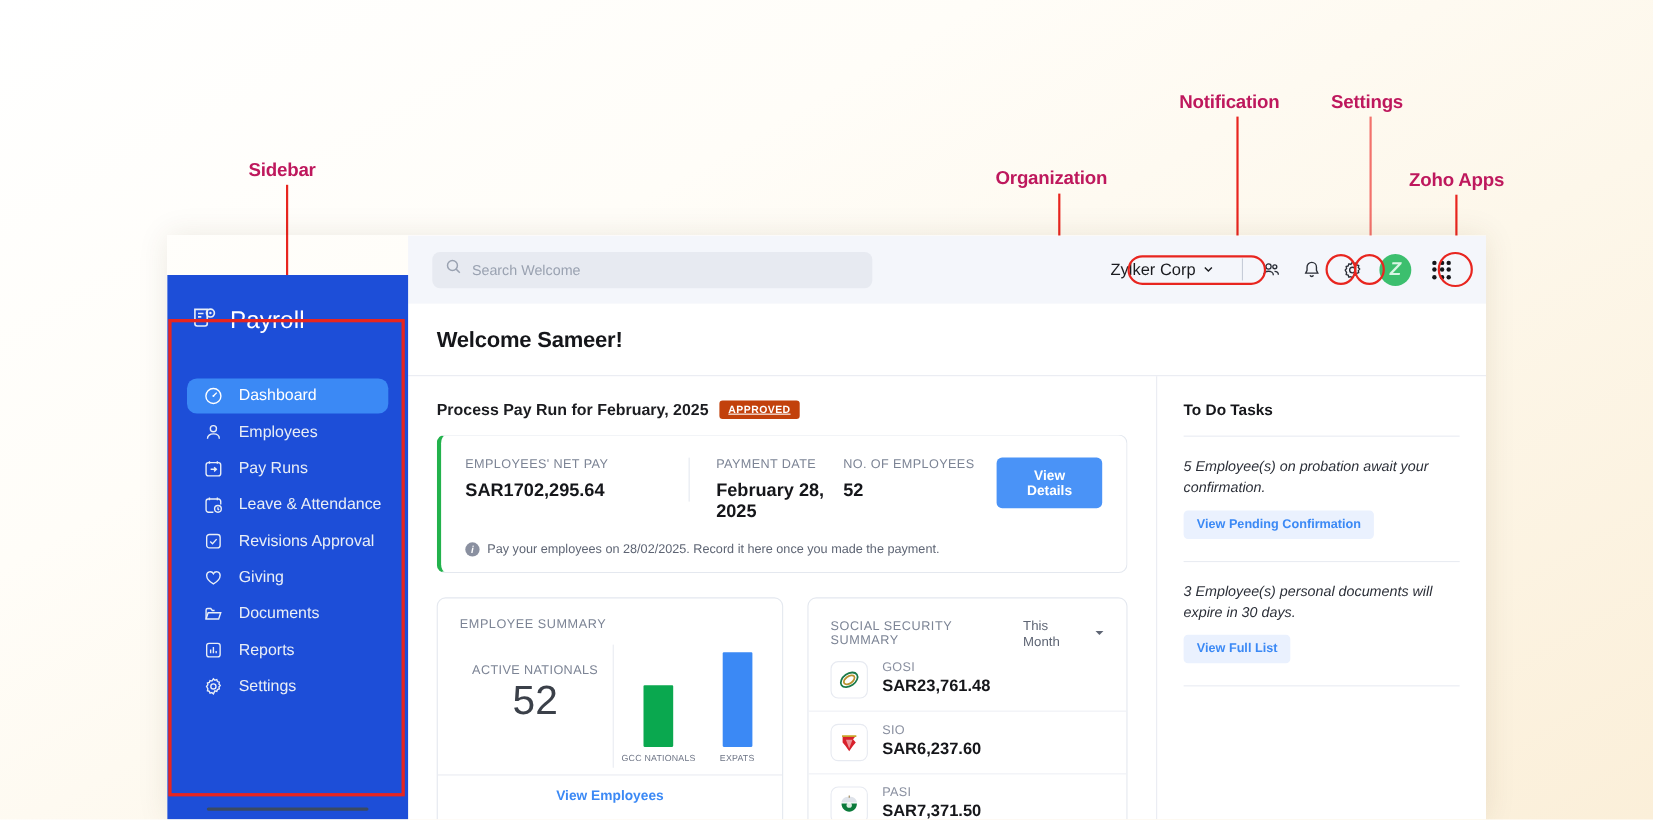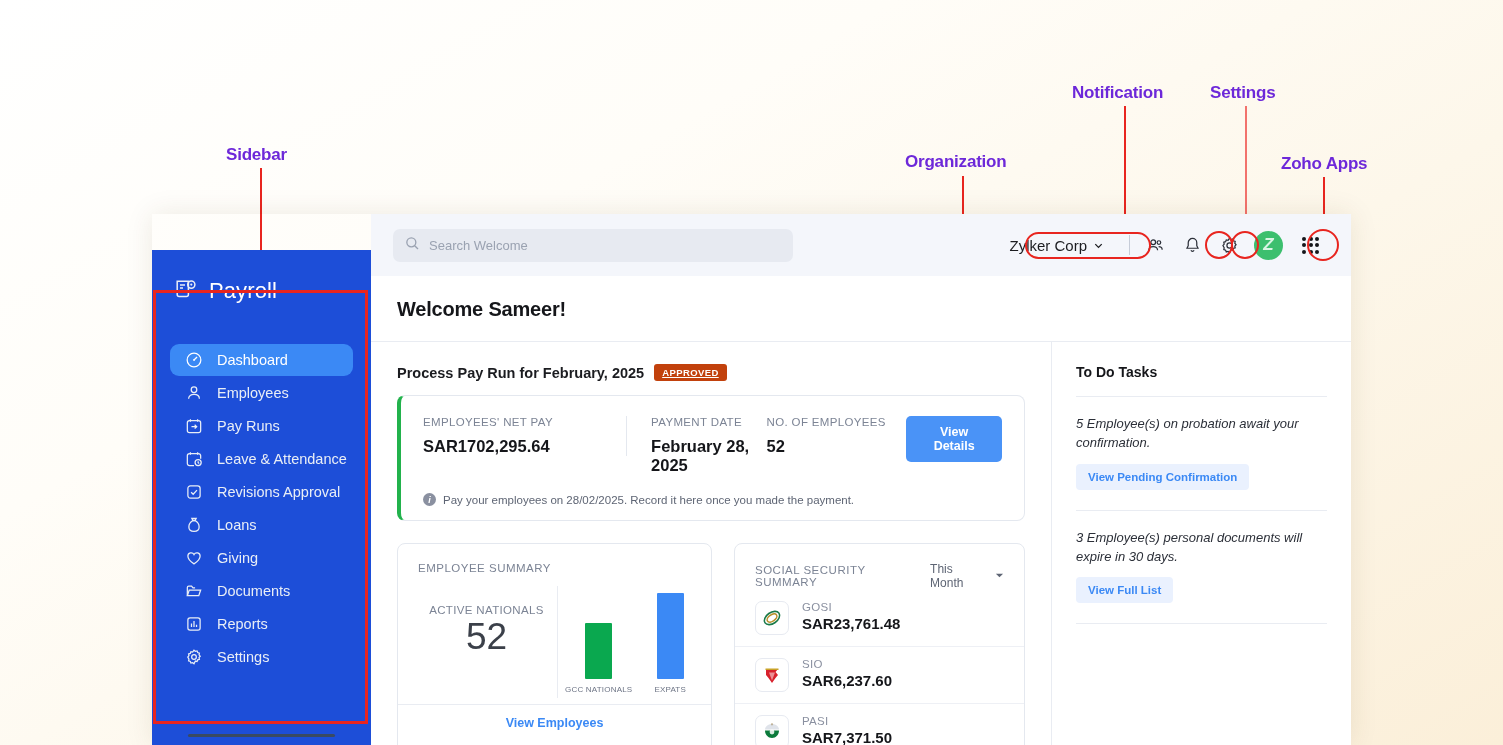--- a/index.html
+++ b/index.html
@@ -10,21 +10,21 @@
   body {
     background:
       linear-gradient(150deg, #ffffff 0%, #fffdf8 32%, #fdf7ea 62%, #fbefd9 100%);
     position: relative;
   }
 
   
   .anno-label {
     position: absolute;
     font-weight: bold;
-    color: #6d28d9;
+    color: #be185d;
     font-size: 17px;
     letter-spacing: -0.2px;
     white-space: nowrap;
   }
   .anno-line {
     position: absolute;
     background: #e8251f;
     width: 2px;
   }
   .anno-line.pink { background: #f2726c; }
@@ -323,29 +323,20 @@
       <div class="nav-item">
         <span class="ico">
           <svg width="18" height="18" viewBox="0 0 20 20" fill="none" stroke="#e9eef6" stroke-width="1.4">
               <rect x="3.2" y="3.2" width="13.6" height="13.6" rx="2.8"></rect>
               <path d="M6.8 10.2l2.3 2.3 4.2-4.6"></path>
             </svg>
         </span>
         <span>Revisions Approval</span>
       </div>
 
-      <div class="nav-item">
-        <span class="ico">
-          <svg width="18" height="18" viewBox="0 0 20 20" fill="none" stroke="#e9eef6" stroke-width="1.4">
-              <path d="M7.6 2.6h4.8l-1.3 2.4H8.9z"></path>
-              <path d="M8.9 5c-2.6 1.4-4.6 4.2-4.6 7.2 0 2.9 2.3 4.9 5.7 4.9s5.7-2 5.7-4.9c0-3-2-5.8-4.6-7.2z"></path>
-            </svg>
-        </span>
-        <span>Loans</span>
-      </div>
 
       <div class="nav-item">
         <span class="ico">
           <svg width="18" height="18" viewBox="0 0 20 20" fill="none" stroke="#e9eef6" stroke-width="1.4">
               <path d="M10 16.5S3.2 12.4 3.2 7.9a3.6 3.6 0 0 1 6.8-1.7 3.6 3.6 0 0 1 6.8 1.7c0 4.5-6.8 8.6-6.8 8.6z"></path>
             </svg>
         </span>
         <span>Giving</span>
       </div>
 

